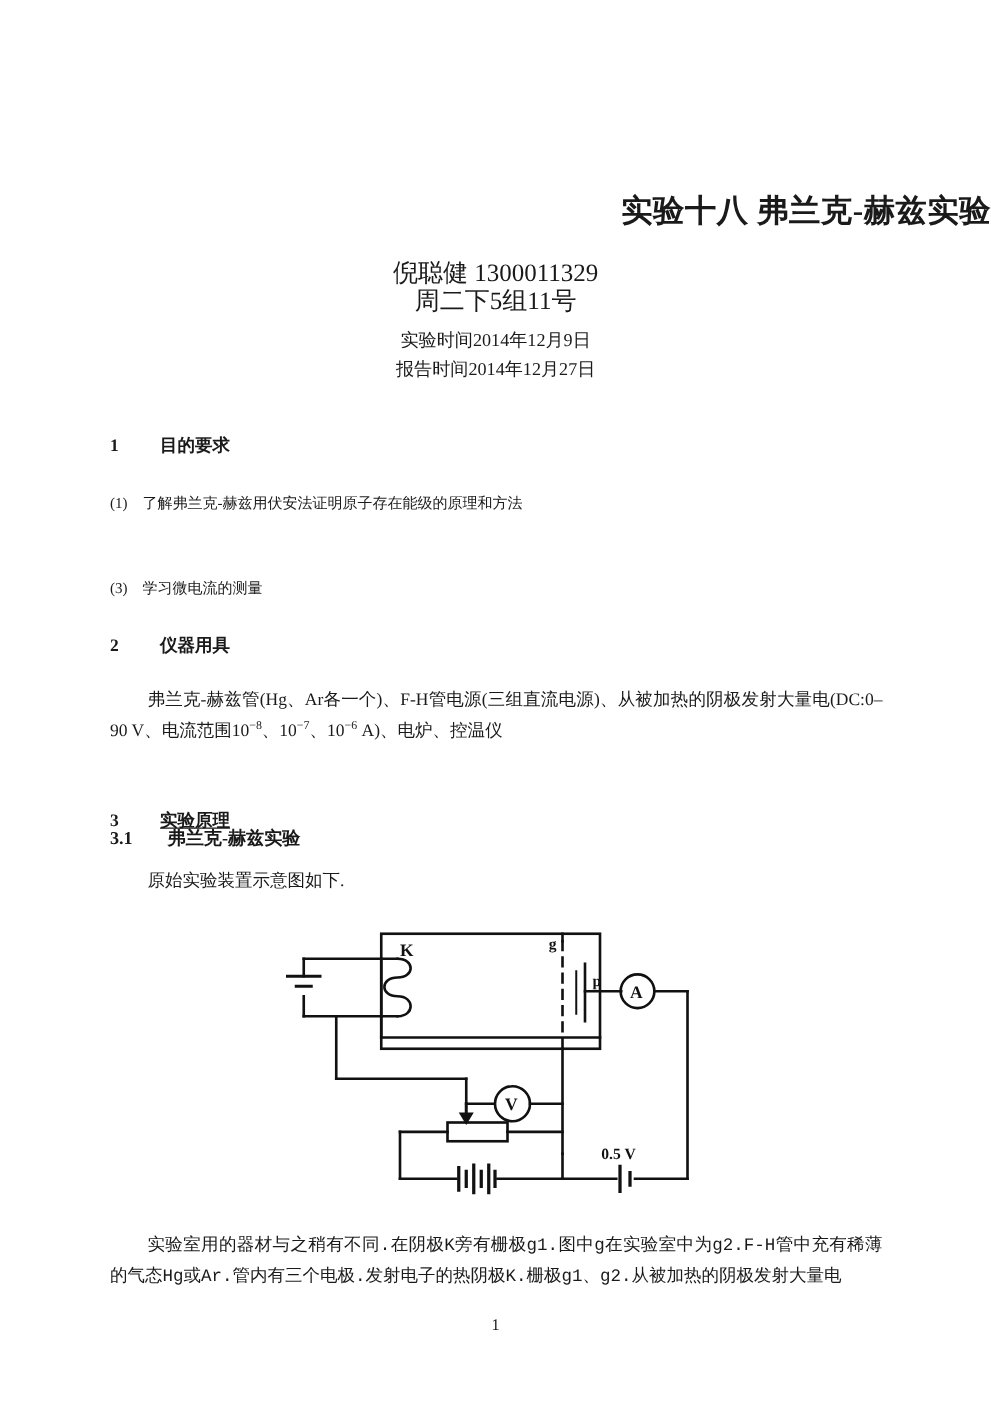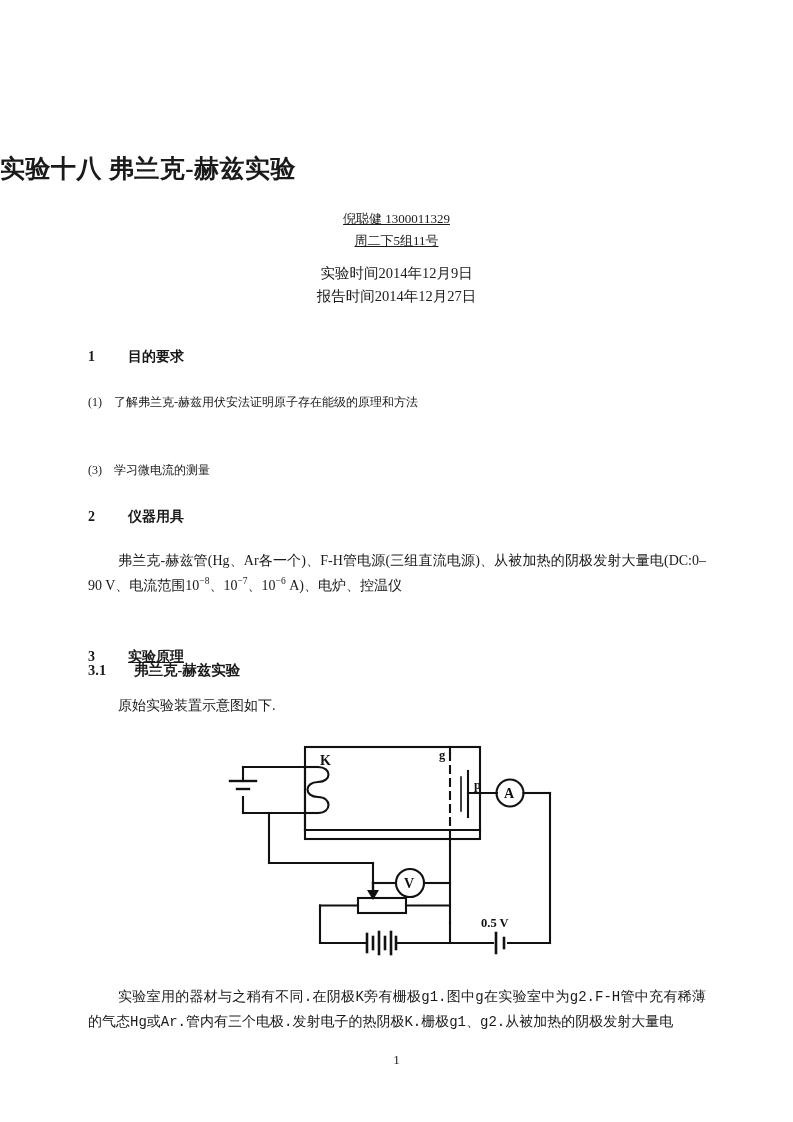--- a/index.html
+++ b/index.html
@@ -20,33 +20,32 @@
     left: 0; top: 0;
     width: 793px;
     height: 1122px;
   }
 
   
   .doc-title {
     position: absolute;
     left: 0; top: 152px;
     width: 793px;
-    text-align: left;
+    text-align: right;
     font-size: 25px;
     font-weight: bold;
     letter-spacing: 0.5px;
   }
   .byline {
     position: absolute;
     left: 0; top: 208px;
     width: 793px;
     text-align: center;
-    font-size: 13px;
+    font-size: 20px;
     line-height: 22px;
-    text-decoration: underline;
   }
   .dates {
     position: absolute;
     left: 0; top: 262px;
     width: 793px;
     text-align: center;
     font-size: 14.5px;
     line-height: 23px;
   }
 

